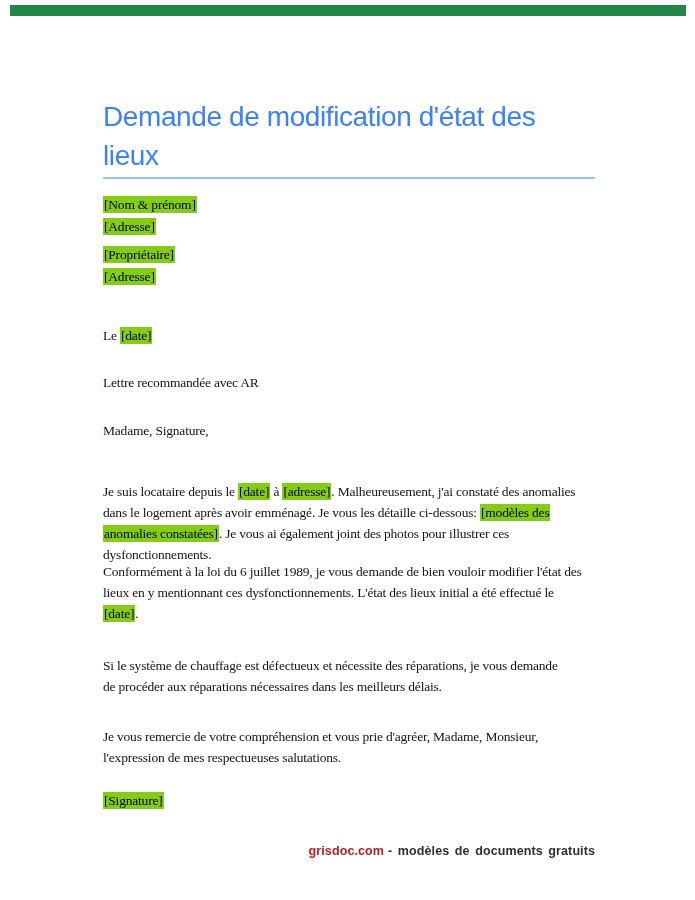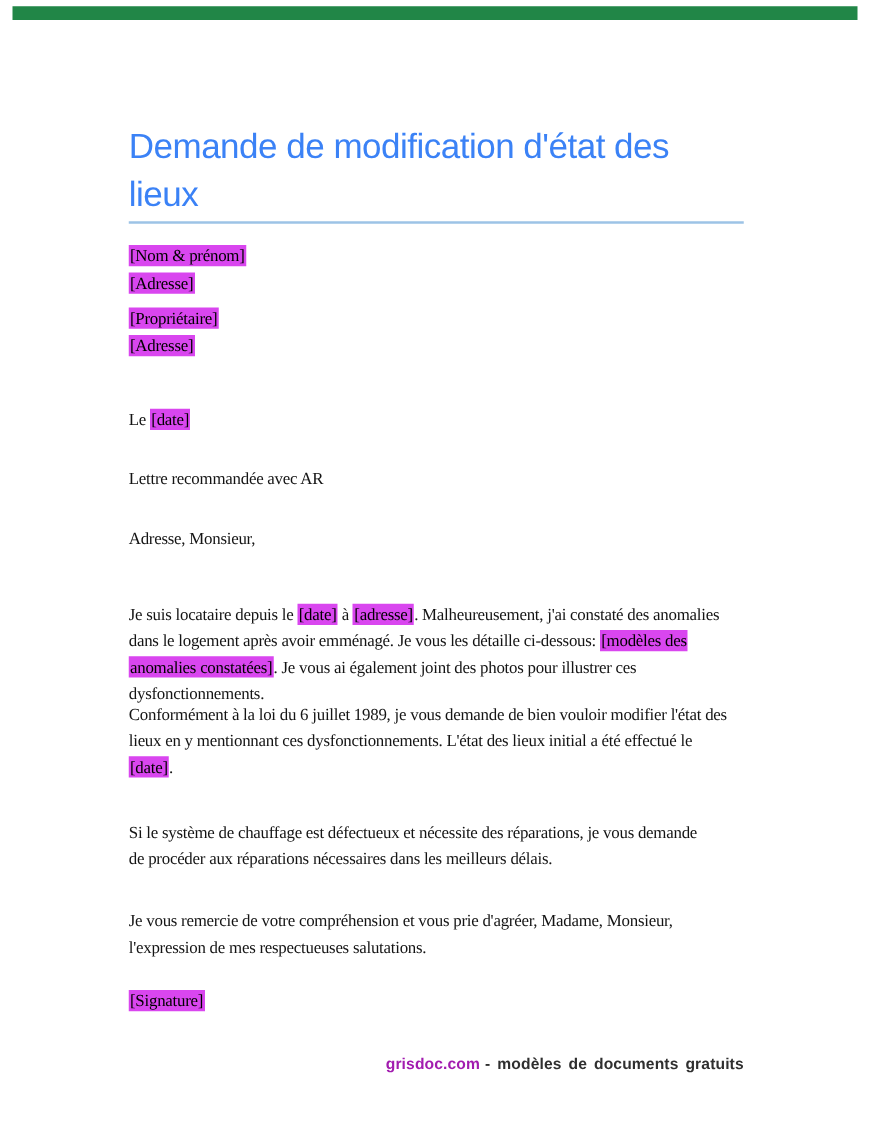--- a/index.html
+++ b/index.html
@@ -32,21 +32,21 @@
   .block {
     position: absolute;
     left: 103px; width: 500px;
     font-size: 13.5px;
     letter-spacing: -0.2px;
     line-height: 21px;
   }
   .addr { line-height: 22px; }
   .line { white-space: nowrap; }
   .hl {
-    background: #d946ef;
+    background: #84cc16;
     color: #000000;
     padding: 1px 1px;
   }
   .sender    { top: 194px; }
   .recipient { top: 244px; }
   .dateline  { top: 325px; }
   .mention   { top: 372px; }
   .salutation{ top: 420px; }
   .p1        { top: 465px; margin-top: 16px; }
   .p2        { top: 561px; }
@@ -57,21 +57,21 @@
     position: absolute;
     left: 103px; top: 844px; width: 492px;
     text-align: right;
     font-family: "Liberation Sans", sans-serif;
     font-size: 12.5px;
     font-weight: bold;
     letter-spacing: 0.1px;
     word-spacing: 2px;
     color: #2f2f2f;
   }
-  .footer .site { color: #a21caf; margin-right: 4px; }
+  .footer .site { color: #b91c1c; margin-right: 4px; }
 </style>
 </head>
 <body>
 
 <div class="top-bar"></div>
 
 <h1 class="title">
     <div class="line"><span>Demande de modification d'état des</span></div>
     <div class="line"><span>lieux</span></div>
   </h1>
@@ -88,21 +88,21 @@
 
 <div class="block dateline">
     <div class="line"><span>Le </span><span class="hl">[date]</span></div>
   </div>
 
 <div class="block mention">
     <div class="line"><span>Lettre recommandée avec AR</span></div>
   </div>
 
 <div class="block salutation">
-    <div class="line"><span>Adresse, Monsieur,</span></div>
+    <div class="line"><span>Madame, Signature,</span></div>
   </div>
 
 <div class="block p1">
     <div class="line"><span>Je suis locataire depuis le </span><span class="hl">[date]</span><span> à </span><span class="hl">[adresse]</span><span>. Malheureusement, j'ai constaté des anomalies</span></div>
     <div class="line"><span>dans le logement après avoir emménagé. Je vous les détaille ci-dessous: </span><span class="hl">[modèles des</span></div>
     <div class="line"><span class="hl">anomalies constatées]</span><span>. Je vous ai également joint des photos pour illustrer ces</span></div>
     <div class="line"><span>dysfonctionnements.</span></div>
   </div>
 
 <div class="block p2">

